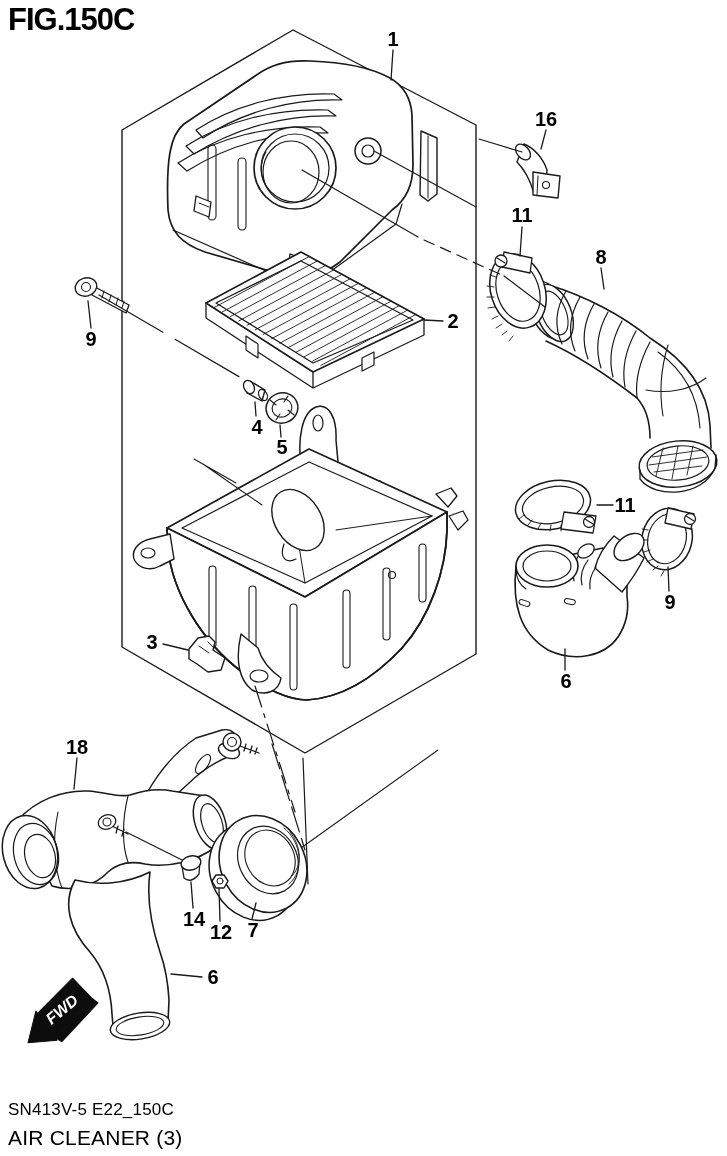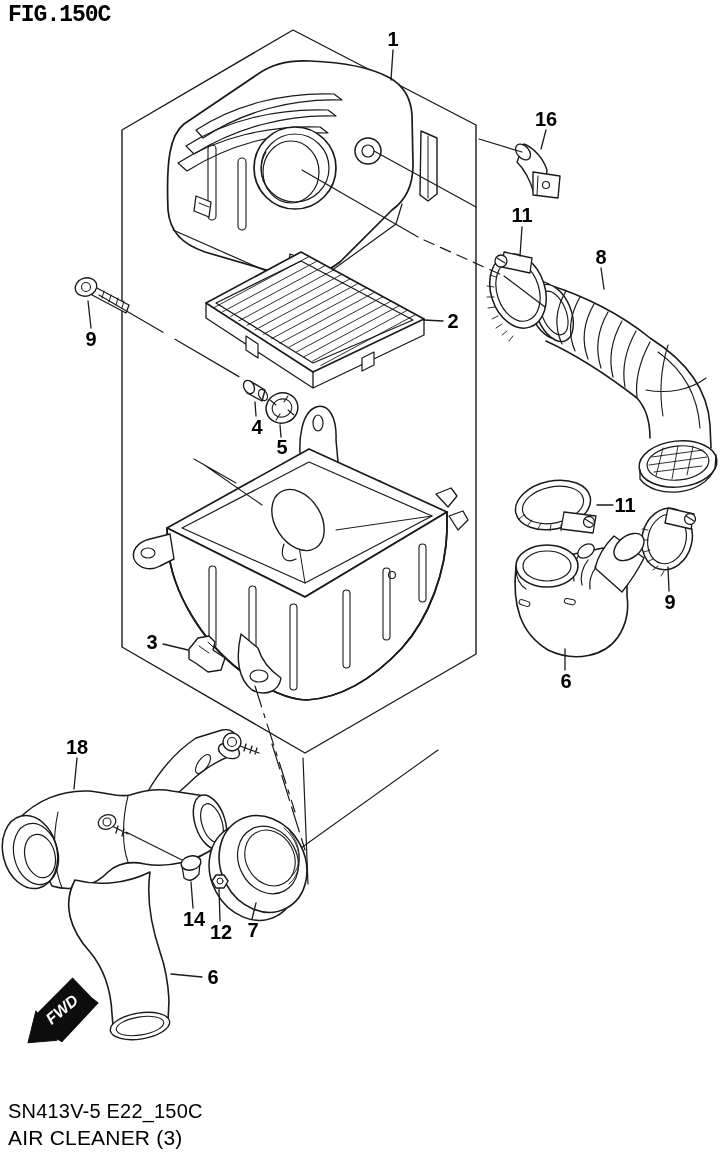--- a/index.html
+++ b/index.html
@@ -1,21 +1,21 @@
 <!DOCTYPE html>
 <html><head>
 <meta charset="utf-8">
 <style>
   html,body{margin:0;padding:0;background:#ffffff;}
   body{width:727px;height:1156px;position:relative;font-family:"Liberation Sans",sans-serif;overflow:hidden;}
   .stage{position:absolute;inset:0;width:727px;height:1156px;}
   svg{position:absolute;left:0;top:0;}
-  .fig-title{position:absolute;left:8px;top:2px;font-size:23px;font-weight:800;letter-spacing:-1px;color:#000;font-family:Liberation Mono, monospace;}
+  .fig-title{position:absolute;left:8px;top:2px;font-size:31px;font-weight:800;letter-spacing:-1px;color:#000;}
   .callout{position:absolute;transform:translate(-50%,-50%);font-size:20px;font-weight:700;color:#000;line-height:1;}
-  .footer-code{position:absolute;left:8px;top:1100px;font-size:20px;color:#000;letter-spacing:0.2px;}
+  .footer-code{position:absolute;left:8px;top:1100px;font-size:17px;color:#000;letter-spacing:0.2px;}
   .footer-caption{position:absolute;left:8px;top:1126px;font-size:21px;color:#000;letter-spacing:0.2px;}
   .ln{stroke:#1a1a1a;fill:none;stroke-linecap:round;stroke-linejoin:round;}
   .w{stroke:#1a1a1a;fill:#ffffff;stroke-linejoin:round;}
 </style>
 </head>
 <body>
 
 <div class="stage">
 
 <svg width="727" height="1156" viewBox="0 0 727 1156">

